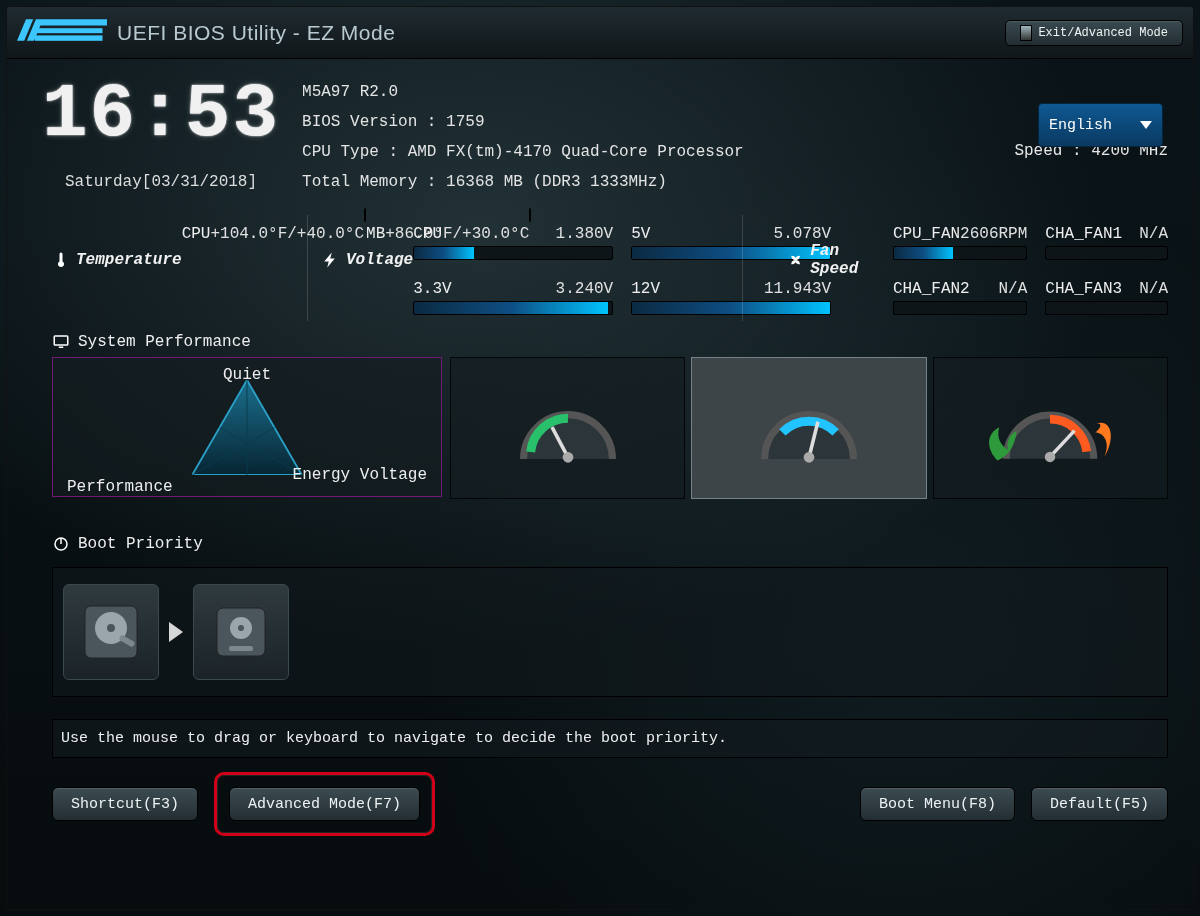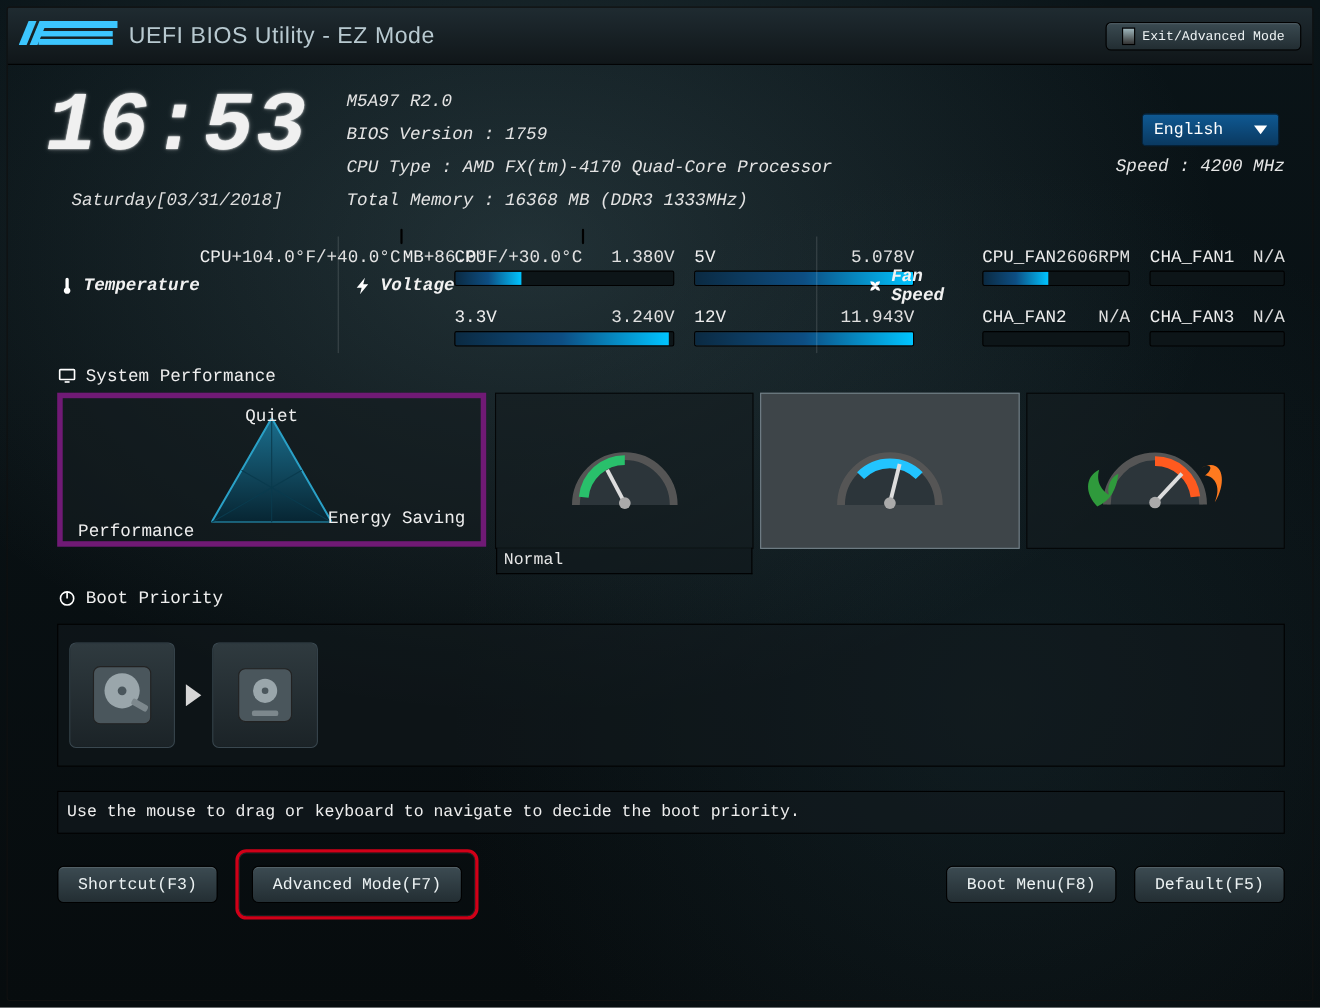--- a/index.html
+++ b/index.html
@@ -34,36 +34,36 @@
     display: flex; align-items: center; gap: 6px;
     padding: 4px 14px;
     background: linear-gradient(#3a4a51,#222d32);
     border-radius: 5px; border: 1px solid #000;
     font-size: 12px; color: #eef3f4;
     box-shadow: inset 0 1px 0 rgba(255,255,255,.1);
   }
   .door-icon { display:inline-block; width:12px; height:16px;
     background: linear-gradient(#9fb7bd,#333); border:1px solid #000; }
   
-  .header-block { display: flex; padding: 18px 25px 10px 35px; gap: 35px; align-items:flex-start;font-style:italic;}
+  .header-block { display: flex; padding: 18px 25px 10px 35px; gap: 22px; align-items:flex-start;}
   .clock-col { display:flex; flex-direction:column; align-items:center; }
   .clock {
     font-family: "Courier New", monospace;
     font-weight: bold;
     font-size: 76px; line-height: 1; letter-spacing: 2px;
     color: #f0f0f0;
     text-shadow: 0 0 2px #fff, 0 0 6px rgba(255,255,255,.25);
   }
   .date { margin-top: 20px; font-size: 16px; color:#ddd; }
   .info-col { display:flex; flex-direction:column; gap:12px; flex:1; font-size:16px; color:#e3e3e3; padding-top:6px;}
   .info-col .row { white-space: pre; }
   .speed-col { display:flex; align-items:center; font-size:16px; padding-top:65px; white-space:pre; }
   .lang-btn {
     position:absolute; right:30px; top:96px;
-    width: 125px; height: 30px;
+    width: 125px; height: 44px;
     display:flex; align-items:center; justify-content:space-between;
     padding: 0 10px;
     background: linear-gradient(#0f5993,#0a3960);
     border-radius: 4px; color:#fff; font-size:15px;
     border:1px solid #05253f;
   }
   .lang-btn .tri { width:0;height:0;border-left:6px solid transparent;
     border-right:6px solid transparent;border-top:8px solid #fff; }
 
   
@@ -86,21 +86,21 @@
 
   
   .ico { width:18px; height:18px; }
 
   
   .section-title { display:flex; align-items:center; gap:8px; padding: 4px 0 6px 45px;
     font-size:16px; color:#eee; }
   .perf-row { display:flex; gap:8px; padding: 0 25px 8px 45px; }
   .perf-left {
     width:390px; height:140px; background: rgba(20,28,32,.6);
-    border:5px solid #701a75; position:relative; display:flex;
+    border:1px solid #701a75; position:relative; display:flex;
     justify-content:center; align-items:center;
   }
   .lbl { position:absolute; font-size:16px; color:#eee; }
   .lbl.top { top:8px; }
   .lbl.bl  { left:14px; bottom:0; }
   .lbl.br  { right:14px; bottom:12px; }
   .perf-tiles { display:flex; flex:1; gap:6px; }
   .perf-tile {
     flex:1; height:142px; background: rgba(20,28,32,.6);
     border:1px solid rgba(0,0,0,.8);
@@ -306,21 +306,21 @@
     <svg class="ico" viewBox="0 0 24 24">
         <rect x="3" y="4" width="18" height="12" rx="1" fill="none" stroke="#fff" stroke-width="2"></rect>
         <rect x="9" y="18" width="6" height="2" fill="#fff"></rect>
       </svg>
     <span>System Performance</span>
   </div>
   <div class="perf-row">
     <div class="perf-left">
       <span class="lbl top">Quiet</span>
       <span class="lbl bl">Performance</span>
-      <span class="lbl br">Energy Saving</span>
+      <span class="lbl br">Energy Voltage</span>
       <svg width="110" height="95" viewBox="0 0 120 104">
         <defs>
             <linearGradient id="tg" x1="0" y1="0" x2="0" y2="1">
           <stop offset="0" stop-color="#1b6e8d"></stop>
               <stop offset="1" stop-color="#072532"></stop>
         </linearGradient>
           </defs>
         <polygon points="60,0 120,104 0,104" fill="url(#tg)" stroke="#2aa0c6" stroke-width="2"></polygon>
         <line x1="60" y1="0" x2="60" y2="104" stroke="#0a3b4e"></line>
         <line x1="0" y1="104" x2="90" y2="52" stroke="#0a3b4e"></line>
@@ -328,21 +328,20 @@
       </svg>
     </div>
     <div class="perf-tiles">
       <div class="perf-tile">
         <svg width="110" height="80" viewBox="0 0 120 90">
           <path d="M10 80 A50 50 0 0 1 110 80" fill="#2c353a" stroke="#555" stroke-width="8"></path>
           <path d="M18 72 A42 42 0 0 1 60 34" fill="none" stroke="#29c06b" stroke-width="10"></path>
           <line x1="60" y1="78" x2="42" y2="44" stroke="#ddd" stroke-width="4"></line>
           <circle cx="60" cy="78" r="6" fill="#aaa"></circle>
         </svg>
-        <div class="perf-caption">Normal</div>
       </div>
       <div class="perf-tile active">
         <svg width="110" height="80" viewBox="0 0 120 90">
           <path d="M10 80 A50 50 0 0 1 110 80" fill="#2c353a" stroke="#555" stroke-width="8"></path>
           <path d="M30 50 A42 42 0 0 1 90 50" fill="none" stroke="#22c4ff" stroke-width="10"></path>
           <line x1="60" y1="78" x2="70" y2="38" stroke="#ddd" stroke-width="4"></line>
           <circle cx="60" cy="78" r="6" fill="#aaa"></circle>
         </svg>
       </div>
       <div class="perf-tile">

